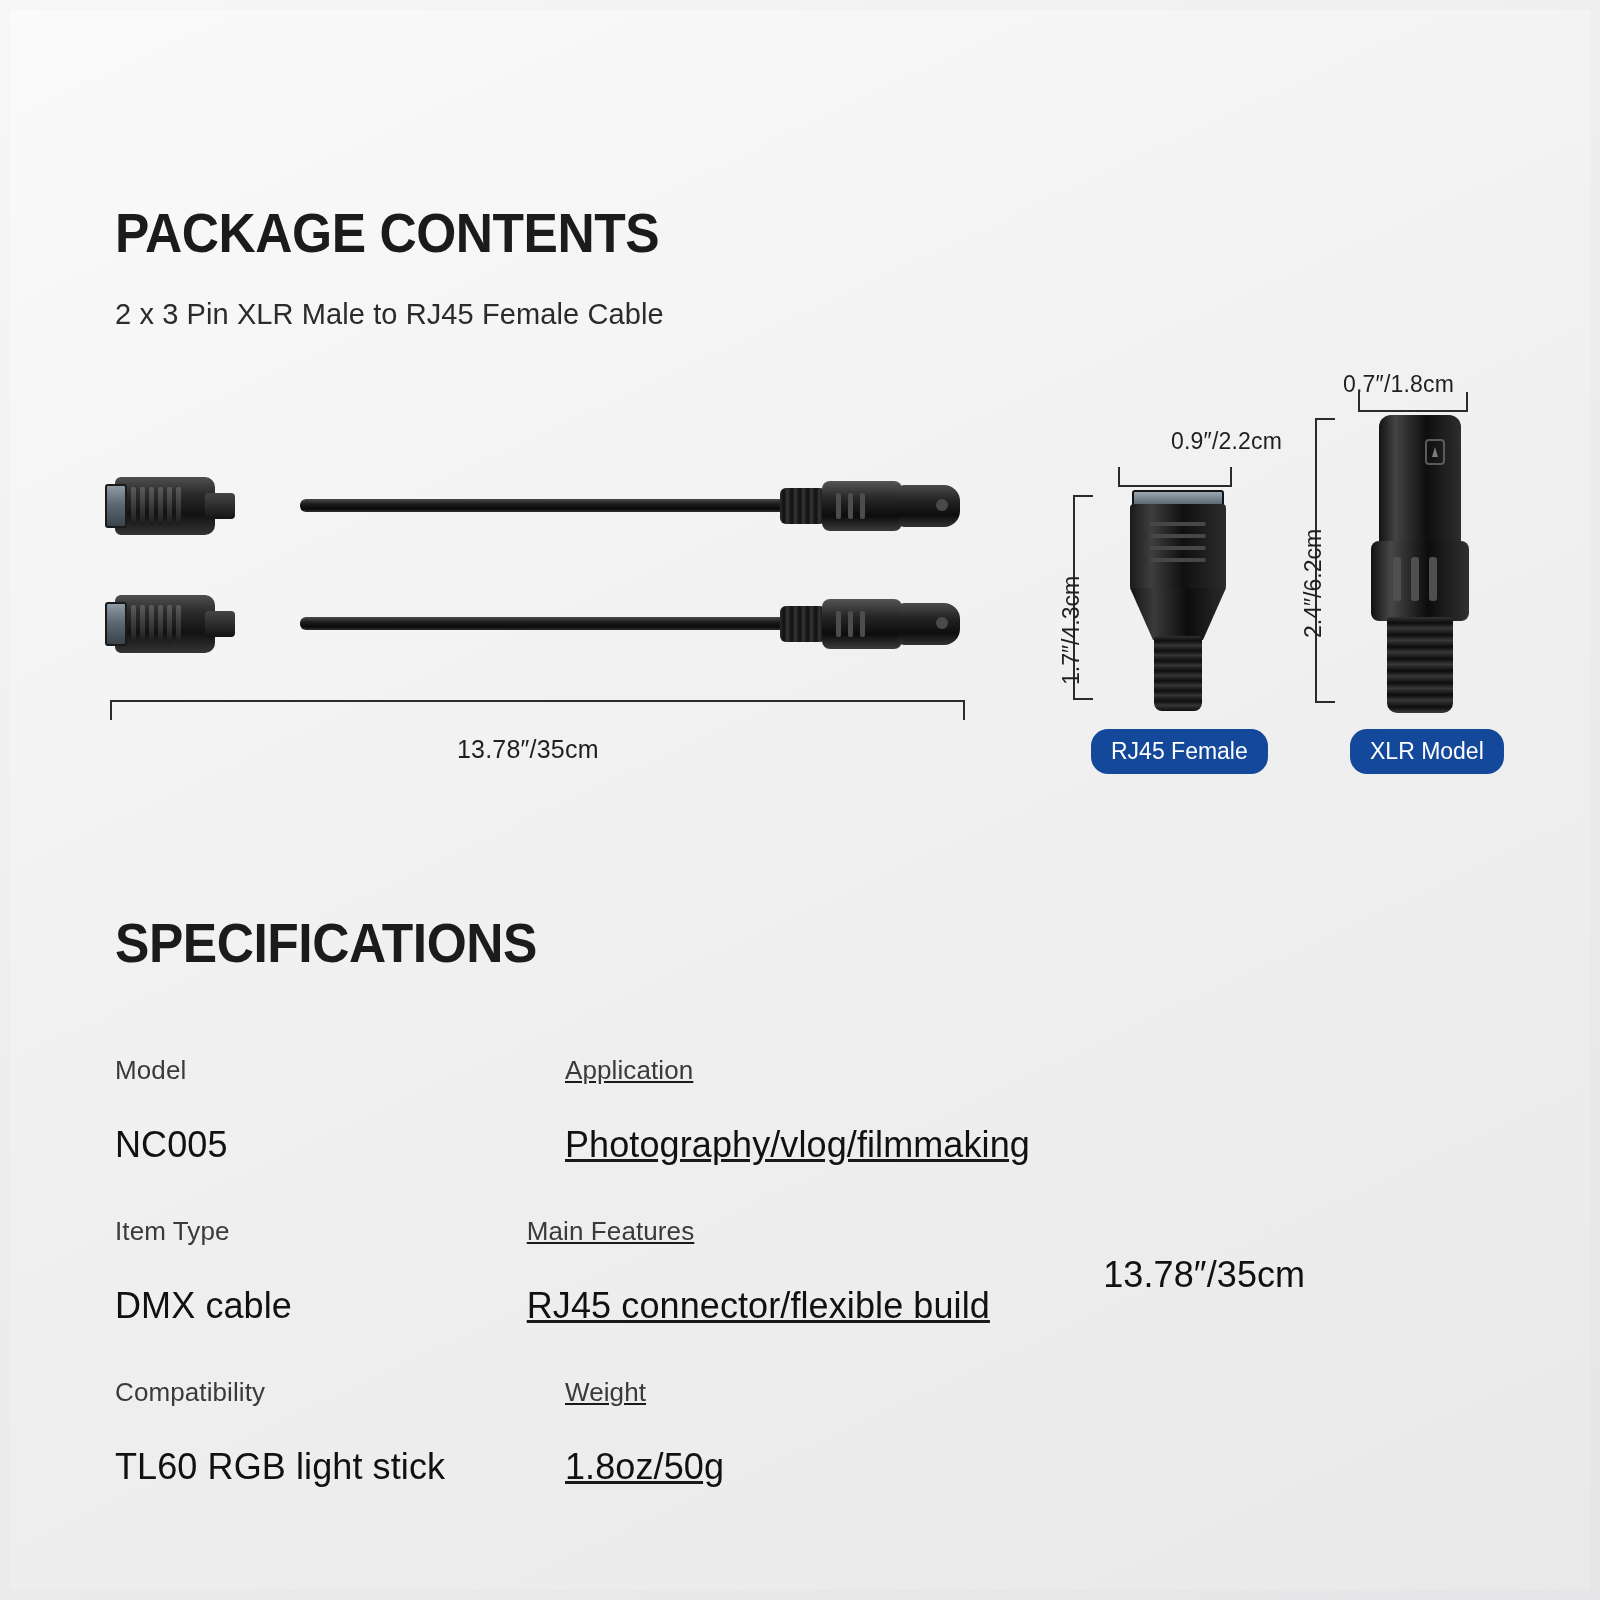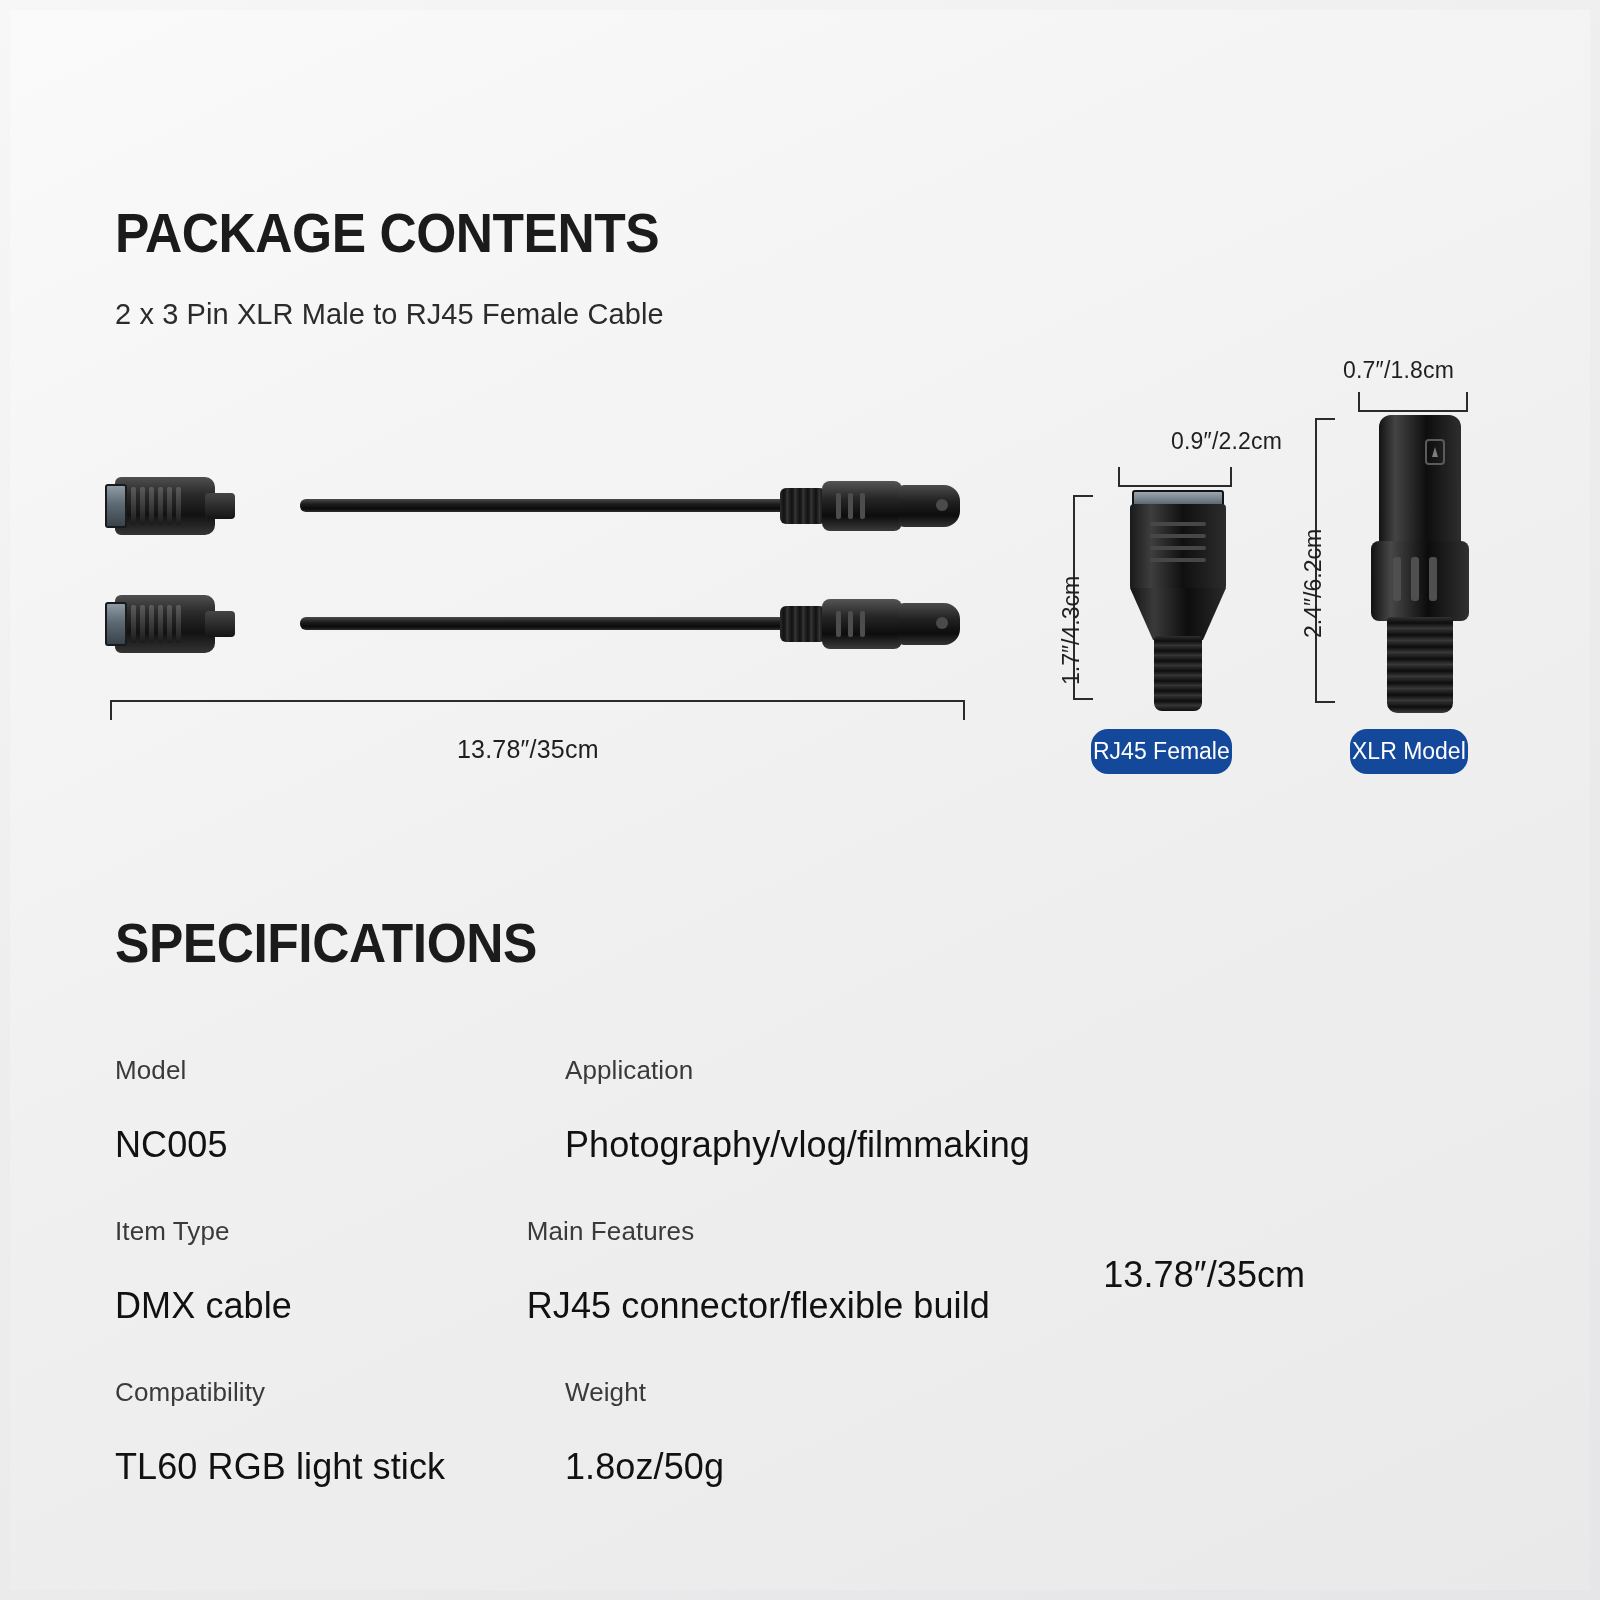--- a/index.html
+++ b/index.html
@@ -359,40 +359,40 @@
     background: repeating-linear-gradient(180deg, #323232 0px, #0d0d0d 6px, #3d3d3d 12px);
     border-radius: 4px 4px 10px 10px;
   }
 
   
   .pill {
     position: absolute;
     background: #14489b;
     color: #ffffff;
     font-size: 23px;
-    padding: 9px 2px;
+    padding: 9px 20px;
     border-radius: 17px;
     white-space: nowrap;
   }
 
   
   .spec-grid {
     position: absolute;
     left: 105px;
     top: 1045px;
     width: 1400px;
   }
   .spec-row {
     display: flex;
     margin-bottom: 50px;
   }
   .spec-cell {
     width: 450px;
   }
-  .spec-cell:nth-child(2) { width: 630px; }
+  .spec-cell:nth-child(2) { width: 630px; text-decoration: underline; }
   .spec-label {
     font-size: 26px;
     color: #3a3a3a;
     margin-bottom: 10px;
     letter-spacing: 0.1px;
   }
   .spec-value {
     font-size: 36px;
     color: #111111;
     letter-spacing: 0.1px;
@@ -484,21 +484,21 @@
           <i style="top:30px"></i>
           <i style="top:42px"></i>
           <i style="top:54px"></i>
       </div>
       <div class="taper"></div>
       <div class="boot"></div>
     </div>
 
     <div class="pill" style="left:1081px; top:719px;">RJ45 Female</div>
 
-    <div class="dim-label small" style="left:1333px; top:347px;">0.7″/1.8cm</div>
+    <div class="dim-label small" style="left:1333px; top:361px;">0.7″/1.8cm</div>
     <div class="bracket-h" style="left:1348px; top:380px; width:110px;">
       <div class="line"></div>
         <div class="cap l"></div>
         <div class="cap r"></div>
     </div>
 
     <div class="bracket-v" style="left:1305px; top:408px; height:285px;">
       <div class="line"></div>
         <div class="cap t"></div>
         <div class="cap b"></div>

